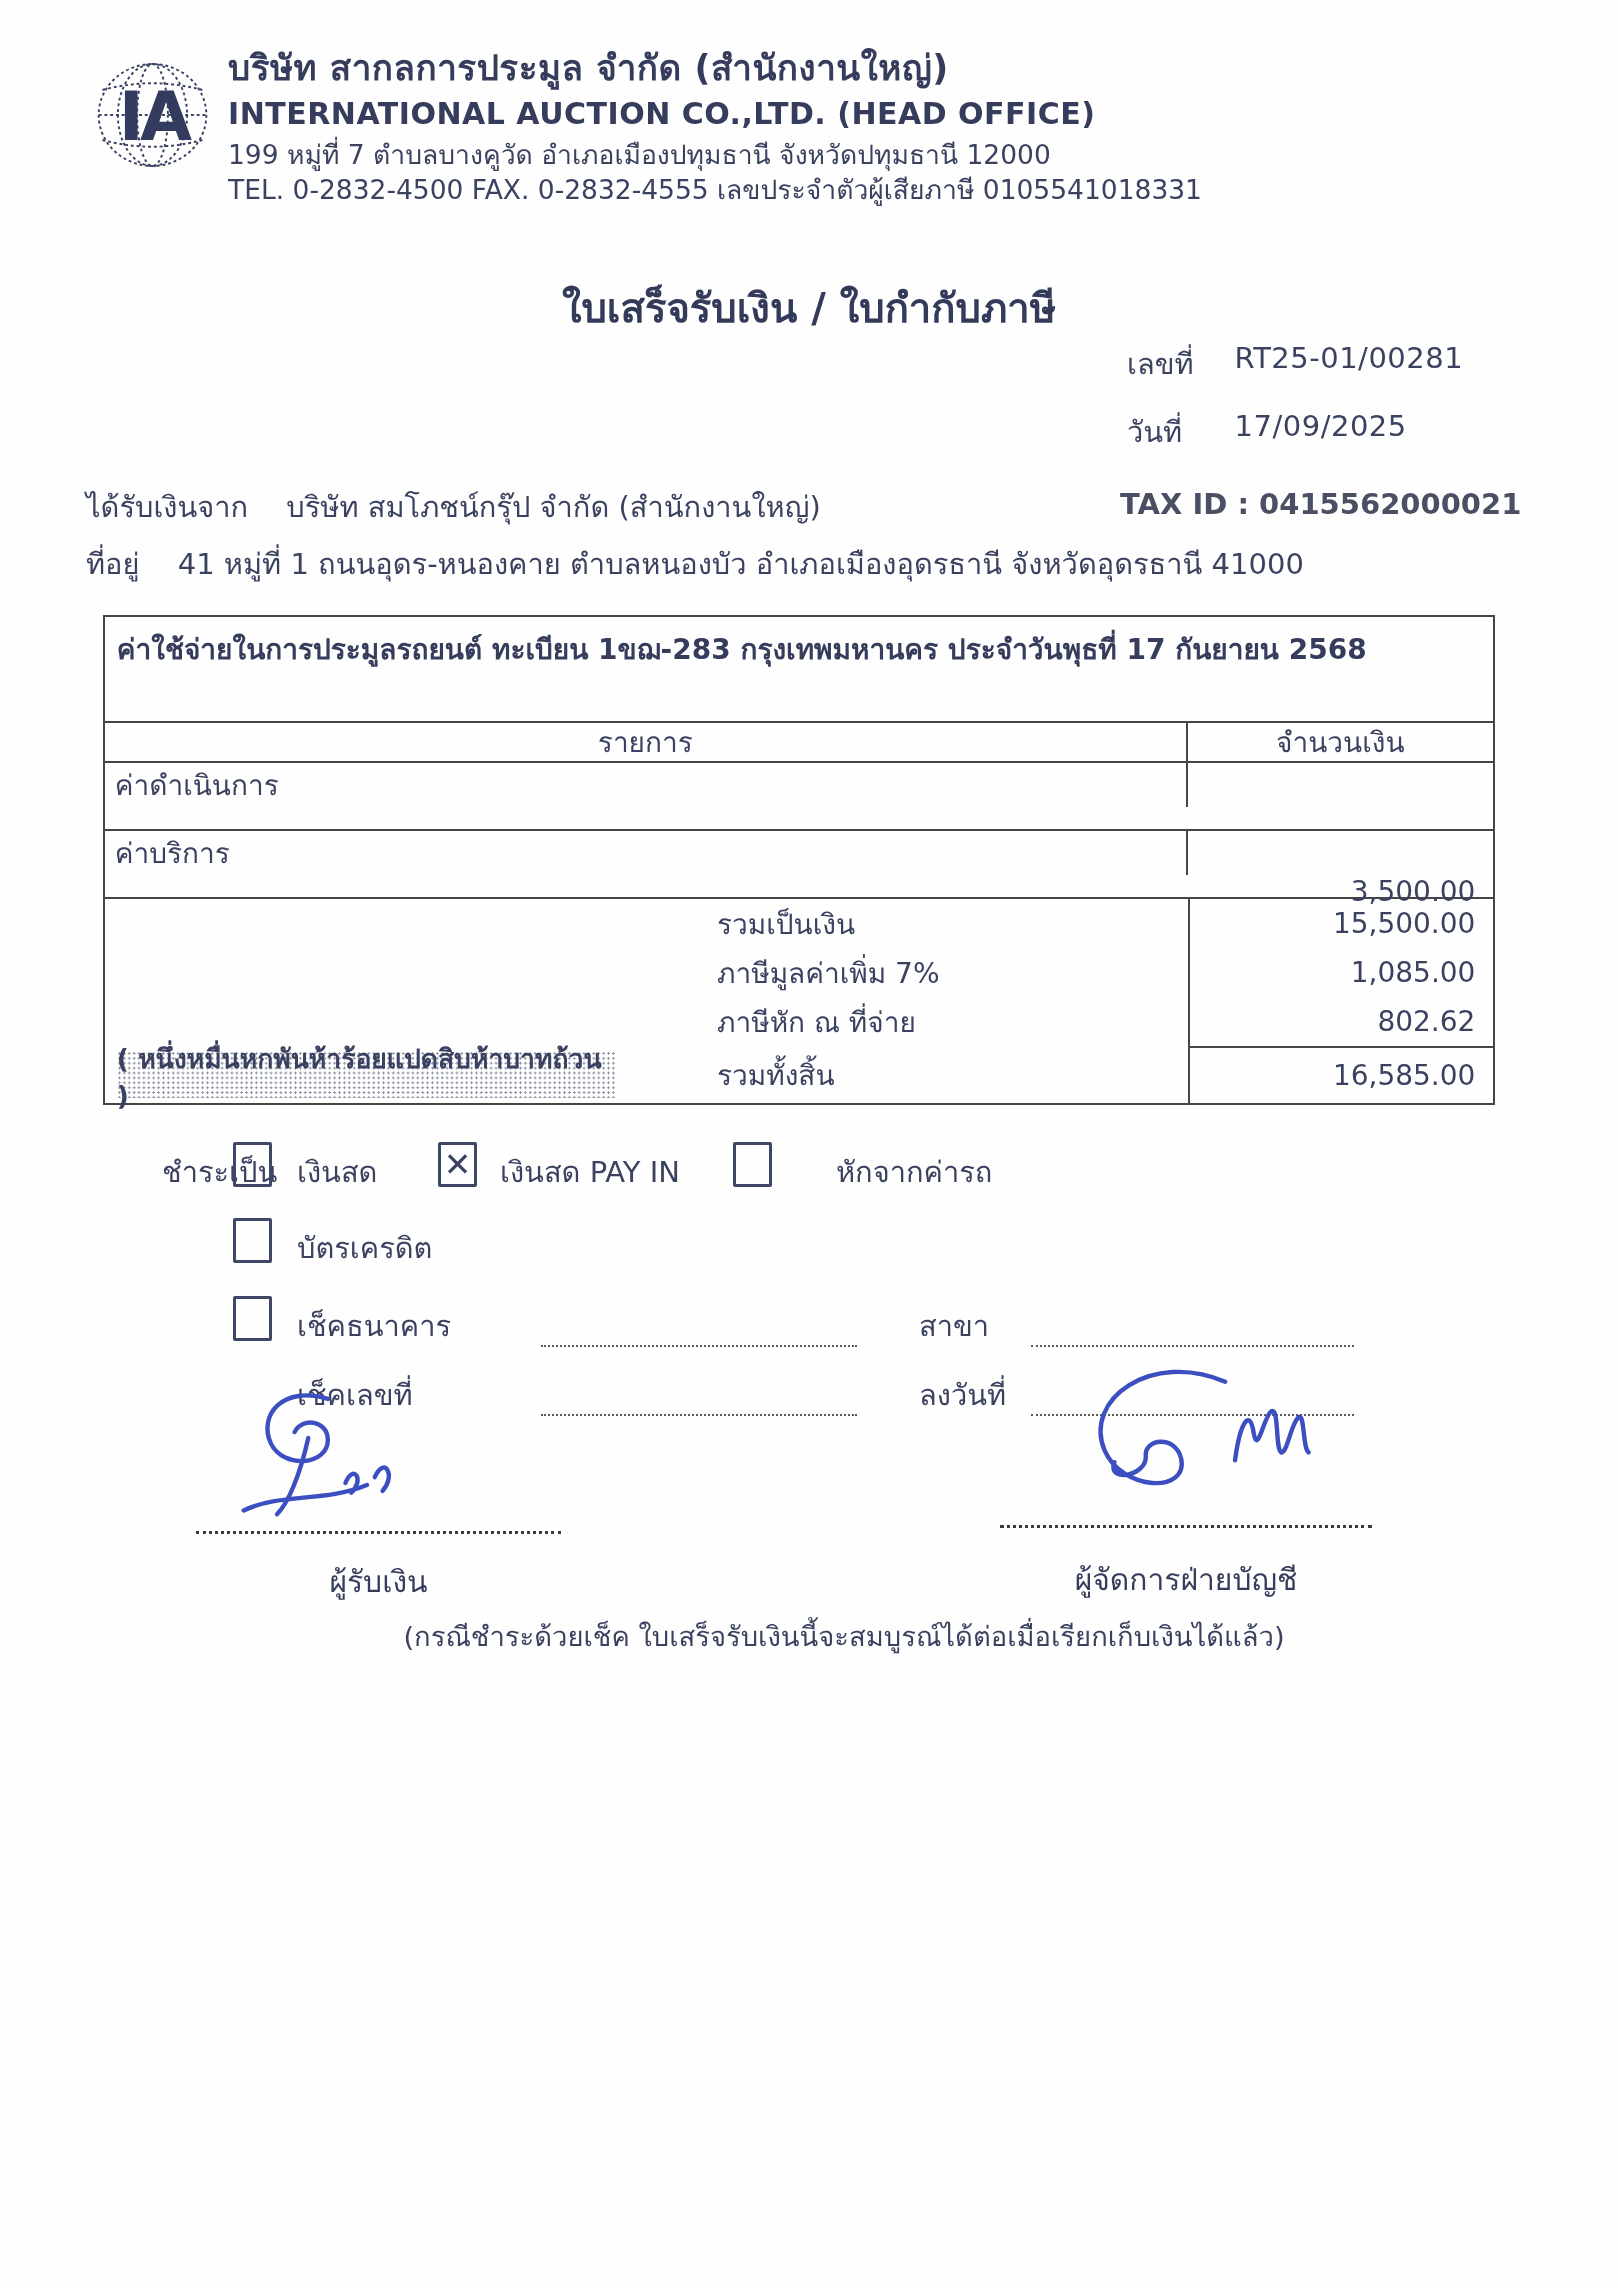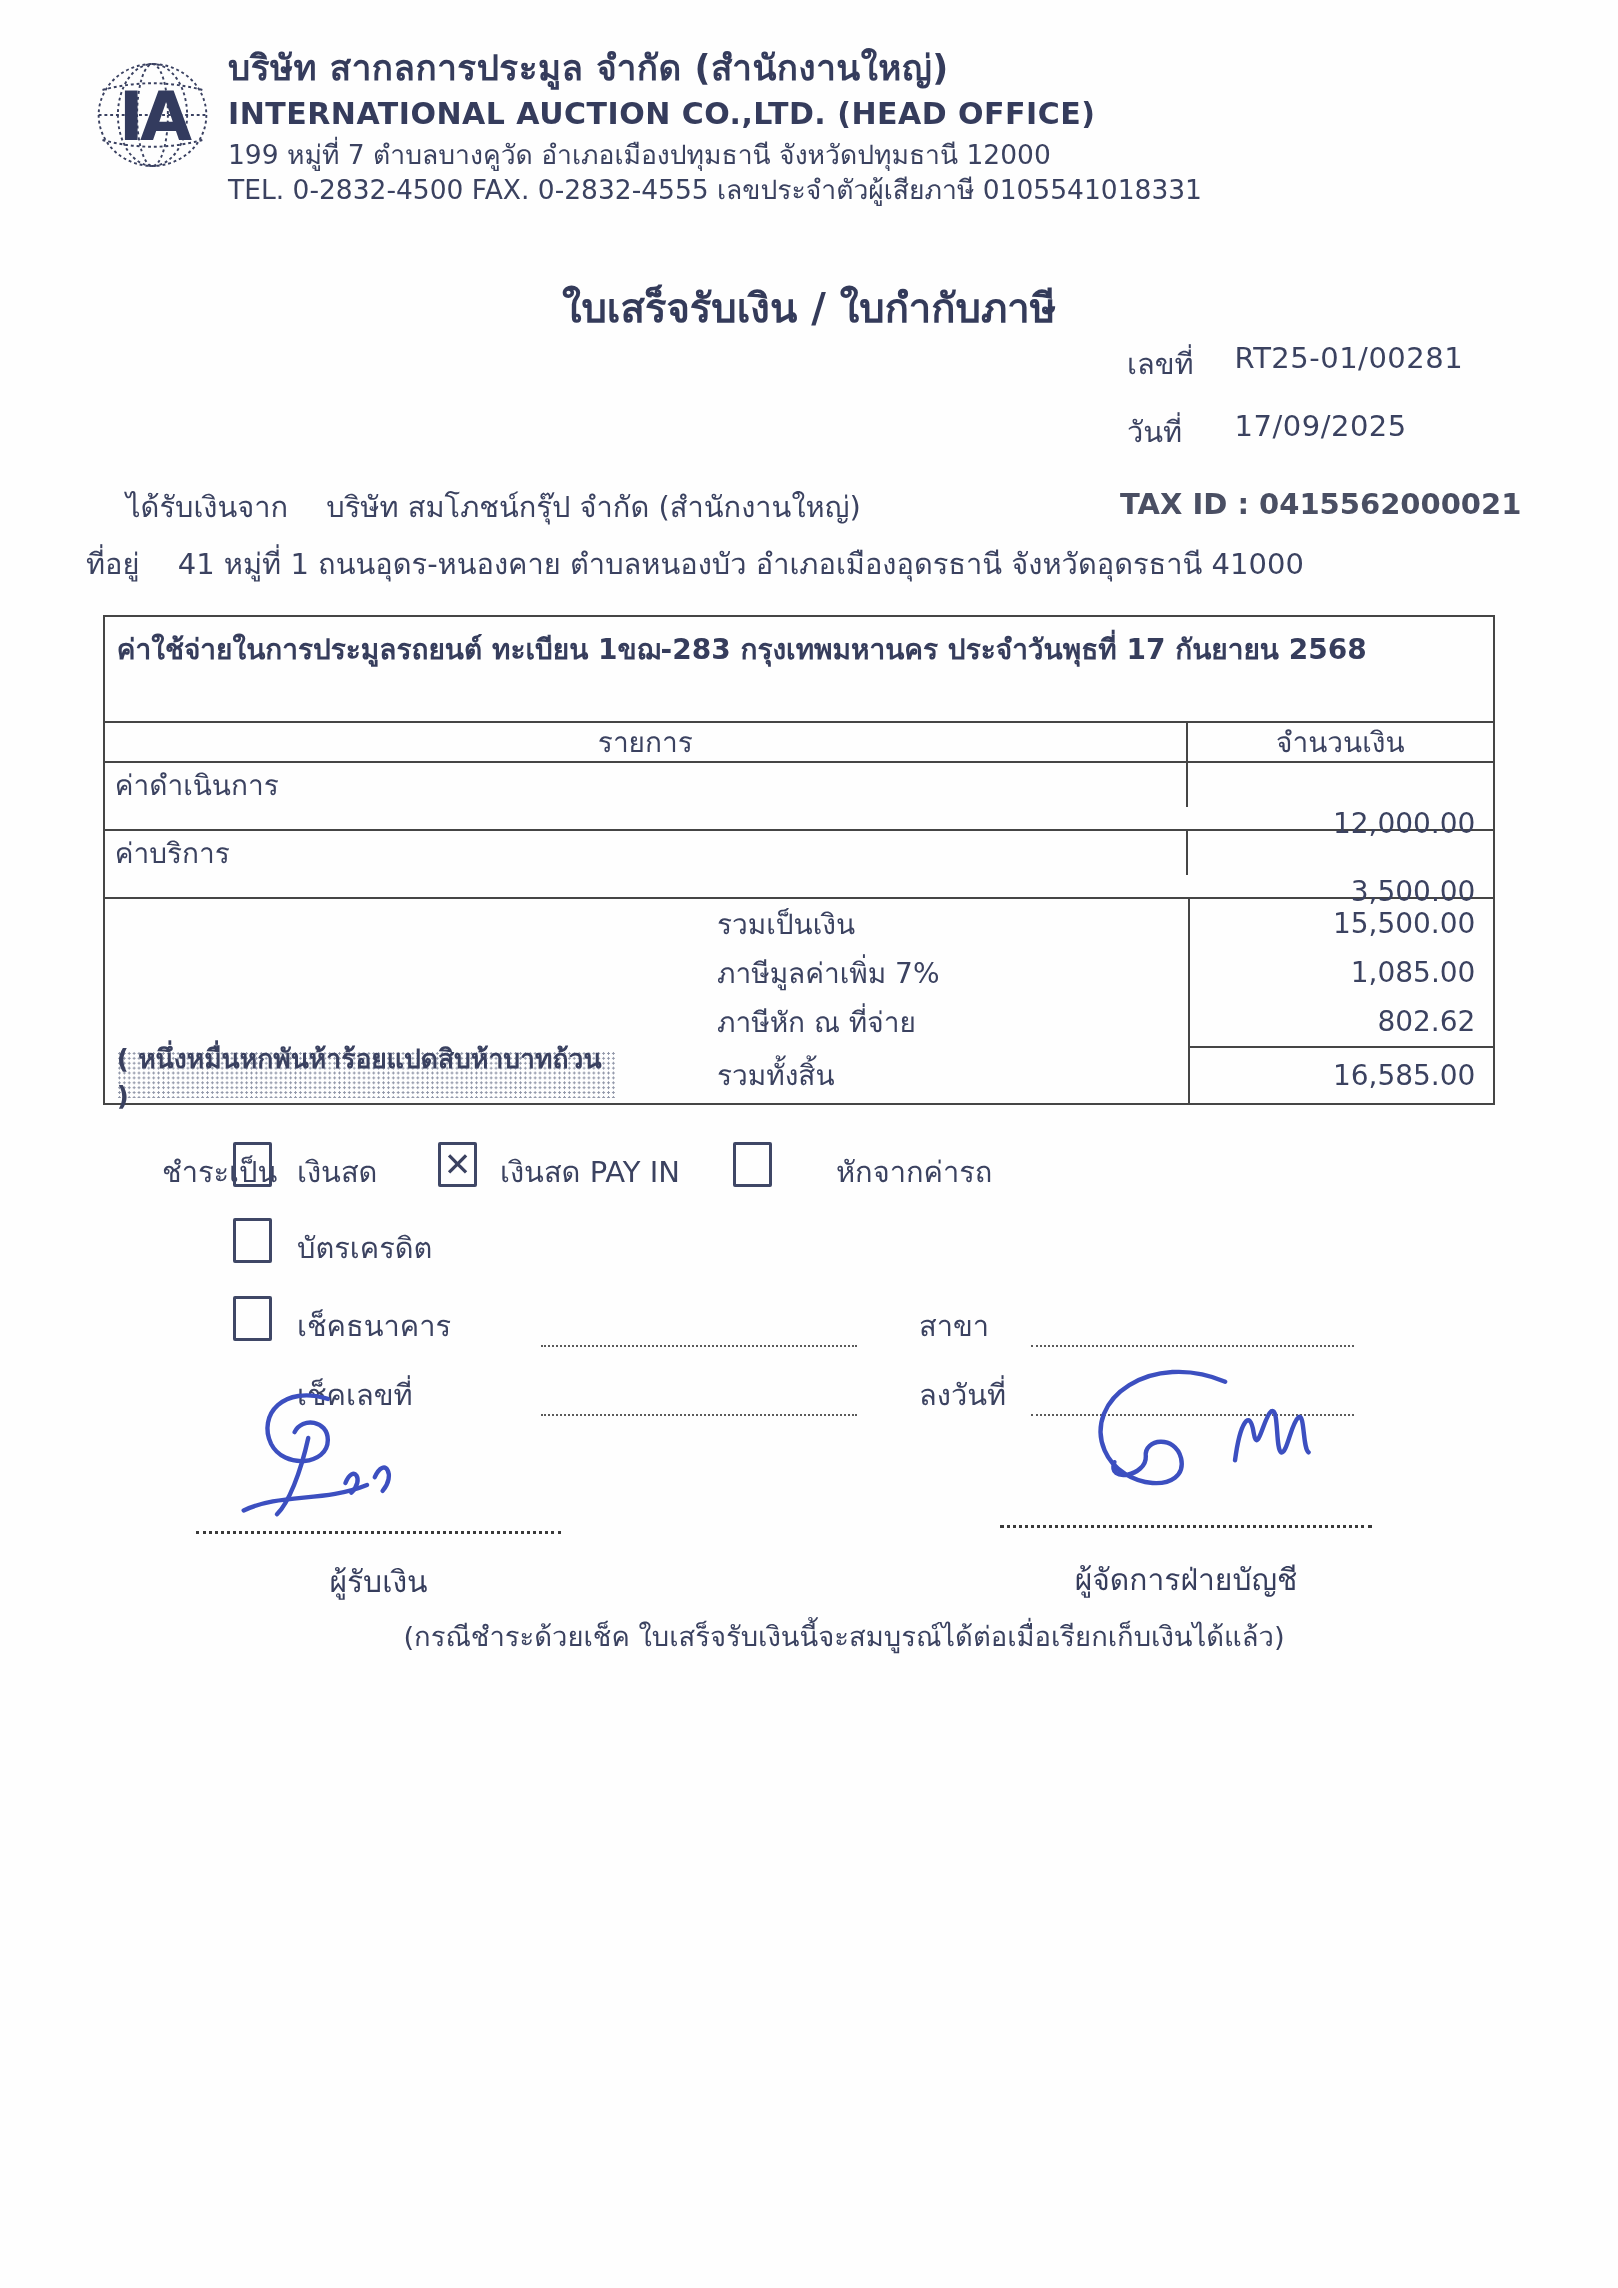--- a/index.html
+++ b/index.html
@@ -20,21 +20,21 @@
   .co-addr{font-size:26.5px;margin-top:5.9px;color:#3b4260;}
   .co-tel{font-size:26.5px;margin-top:2px;color:#3b4260;}
   
   .doc-title{position:absolute;left:0;top:276px;width:1618px;text-align:center;
     font-size:40px;font-weight:bold;color:#343b5a;}
   .meta{position:absolute;left:1127px;top:341px;font-size:29px;}
   .meta-row{margin-bottom:21.6px;display:flex;}
   .meta-label{width:90px;}
   .meta-val{margin-left:17.6px;letter-spacing:0.5px;}
   
-  .payer-line{position:absolute;left:86px;top:484px;font-size:29px;width:1490px;margin-left:40px;}
+  .payer-line{position:absolute;left:86px;top:484px;font-size:29px;width:1490px;}
   .taxid{position:absolute;left:1120px;top:487px;font-size:29px;font-weight:bold;color:#4a4f63;
     font-family:"DejaVu Sans", sans-serif;}
   .payer-addr{position:absolute;left:86px;top:541px;font-size:29px;width:1490px;}
   .gap-lbl{margin-right:29px;}
   
   .invoice-table{position:absolute;left:103px;top:615px;width:1392px;
     border:2.9px solid #454545;font-size:28px;box-sizing:border-box;}
   .desc-row{height:106px;border-bottom:2.9px solid #454545;box-sizing:border-box;
     padding:9.8px 0 0 11.8px;font-weight:bold;color:#363d5c;}
   .head-row{display:flex;height:40px;border-bottom:2.9px solid #454545;box-sizing:border-box;}
@@ -118,21 +118,20 @@
   </div>
 
   <div class="invoice-table">
     <div class="desc-row">ค่าใช้จ่ายในการประมูลรถยนต์ ทะเบียน  1ขฌ-283  กรุงเทพมหานคร    ประจำวันพุธที่ 17 กันยายน 2568</div>
     <div class="head-row">
       <div class="c-item center">รายการ</div>
       <div class="c-amt center">จำนวนเงิน</div>
     </div>
     <div class="item-row">
       <div class="item-name">ค่าดำเนินการ</div>
-      <div class="item-amt">12,000.00</div>
     </div>
     <div class="item-row">
       <div class="item-name">ค่าบริการ</div>
       <div class="item-amt">3,500.00</div>
     </div>
     <div class="totals">
       <div class="t-row">
         <div class="t-label">รวมเป็นเงิน</div>
         <div class="t-amt">15,500.00</div>
       </div>

